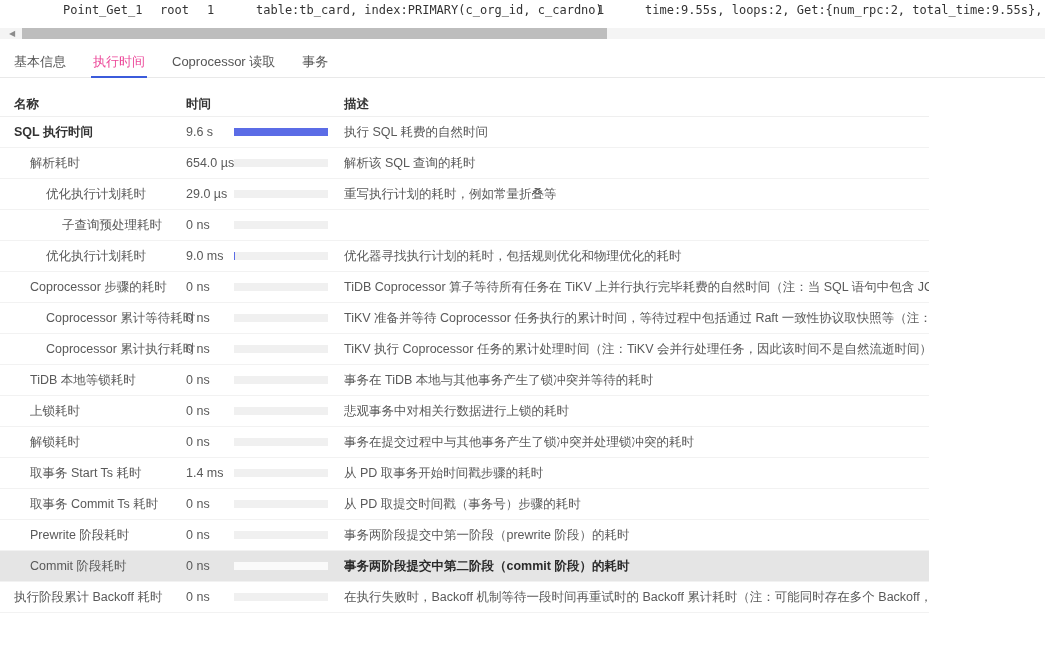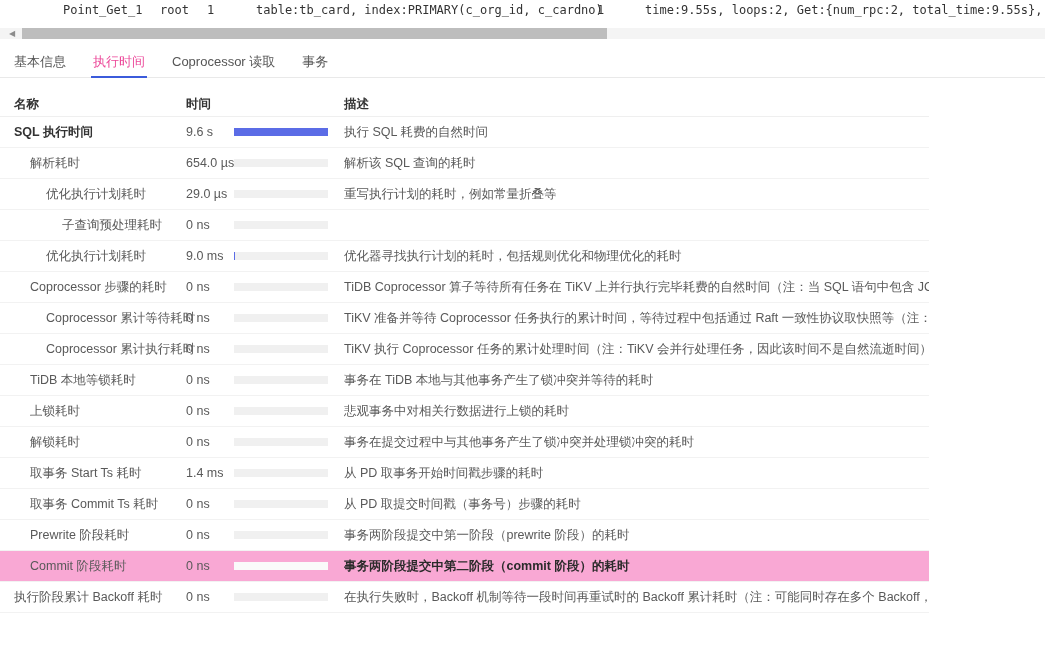--- a/index.html
+++ b/index.html
@@ -33,21 +33,21 @@
   .tab.active::after { content:""; position:absolute; left:-2px; right:-2px; bottom:0;
     height:2px; background:#3b5bdb; }
 
   
   .metrics { position:absolute; left:0; top:95px; width:929px; }
   .thead { position:relative; height:22px; border-bottom:1px solid #efefef; }
   .th { position:absolute; top:1px; font-size:12.5px; font-weight:700; color:#333; }
   .th-name { left:14px; } .th-time { left:186px; } .th-desc { left:344px; }
 
   .mrow { position:relative; height:31px; border-bottom:1px solid #f2f2f2; background:#fff; }
-  .mrow.hl { background:#f9a8d4; }
+  .mrow.hl { background:#e5e5e5; }
   .cell { position:absolute; top:50%; transform:translateY(-50%); font-size:12.5px; color:#595959; white-space:nowrap; }
   .cell-name { left:14px; }
   .cell-name.b { font-weight:700; color:#333; }
   .cell-time { left:186px; }
   .cell-desc { left:344px; right:0; overflow:hidden; }
   .cell-desc.b { font-weight:700; color:#2b2b2b; }
   .bar-track { position:absolute; left:234px; top:50%; transform:translateY(-50%);
     width:94px; height:8px; background:#f0f0f0; }
   .mrow.hl .bar-track { background:#fafafa; }
   .bar-fill { position:absolute; left:0; top:0; height:8px; background:#5b6ce6; }

